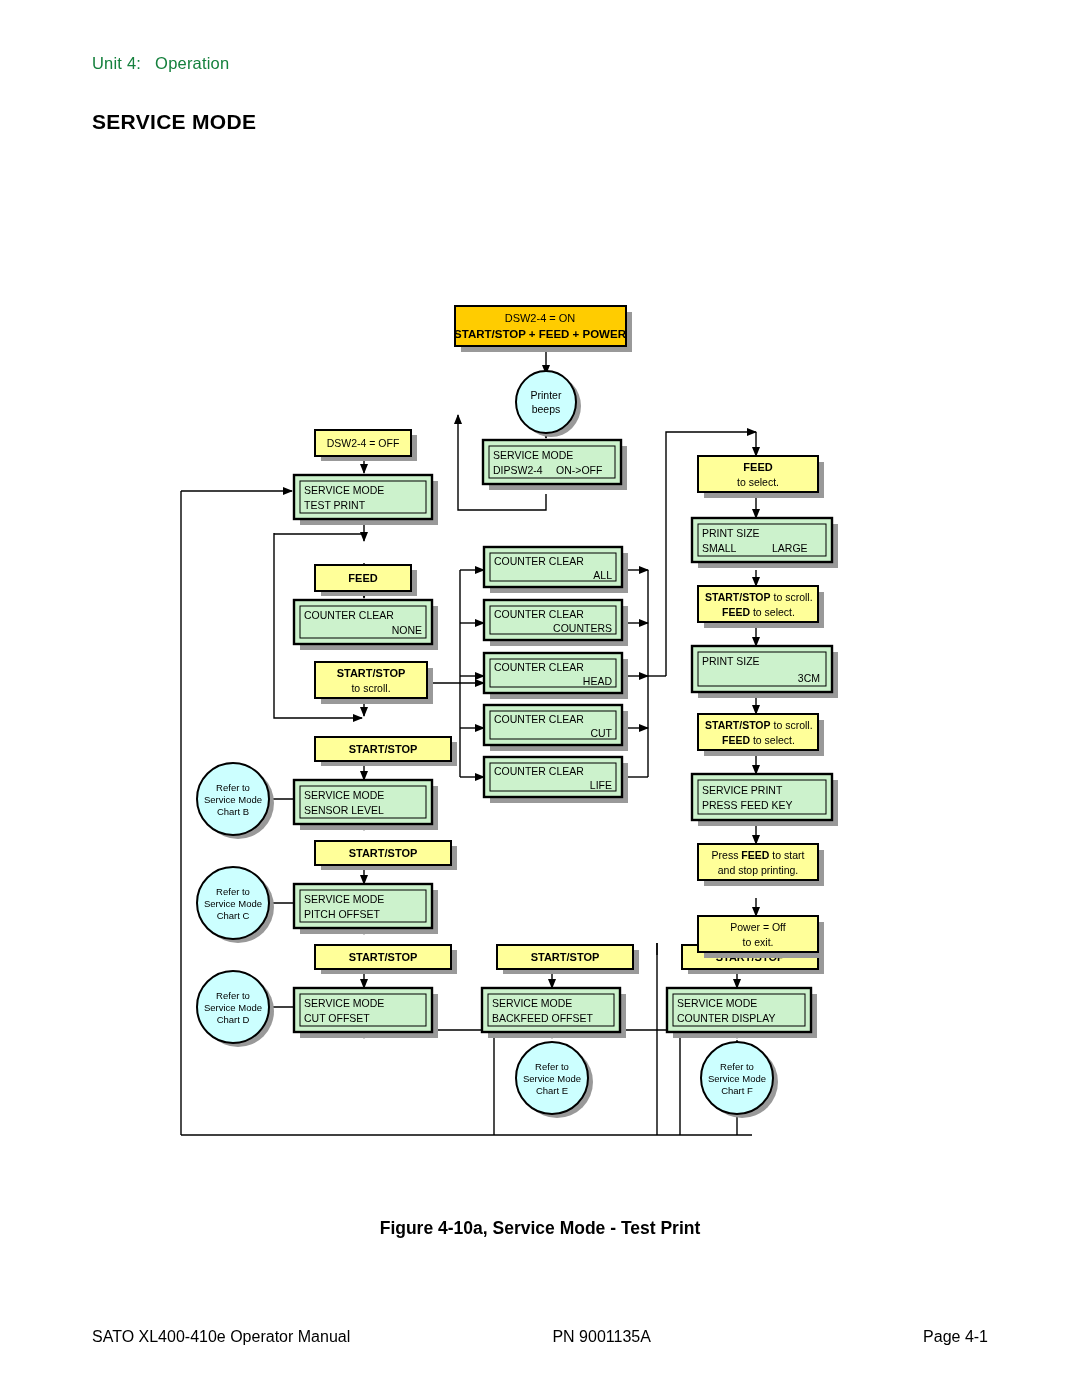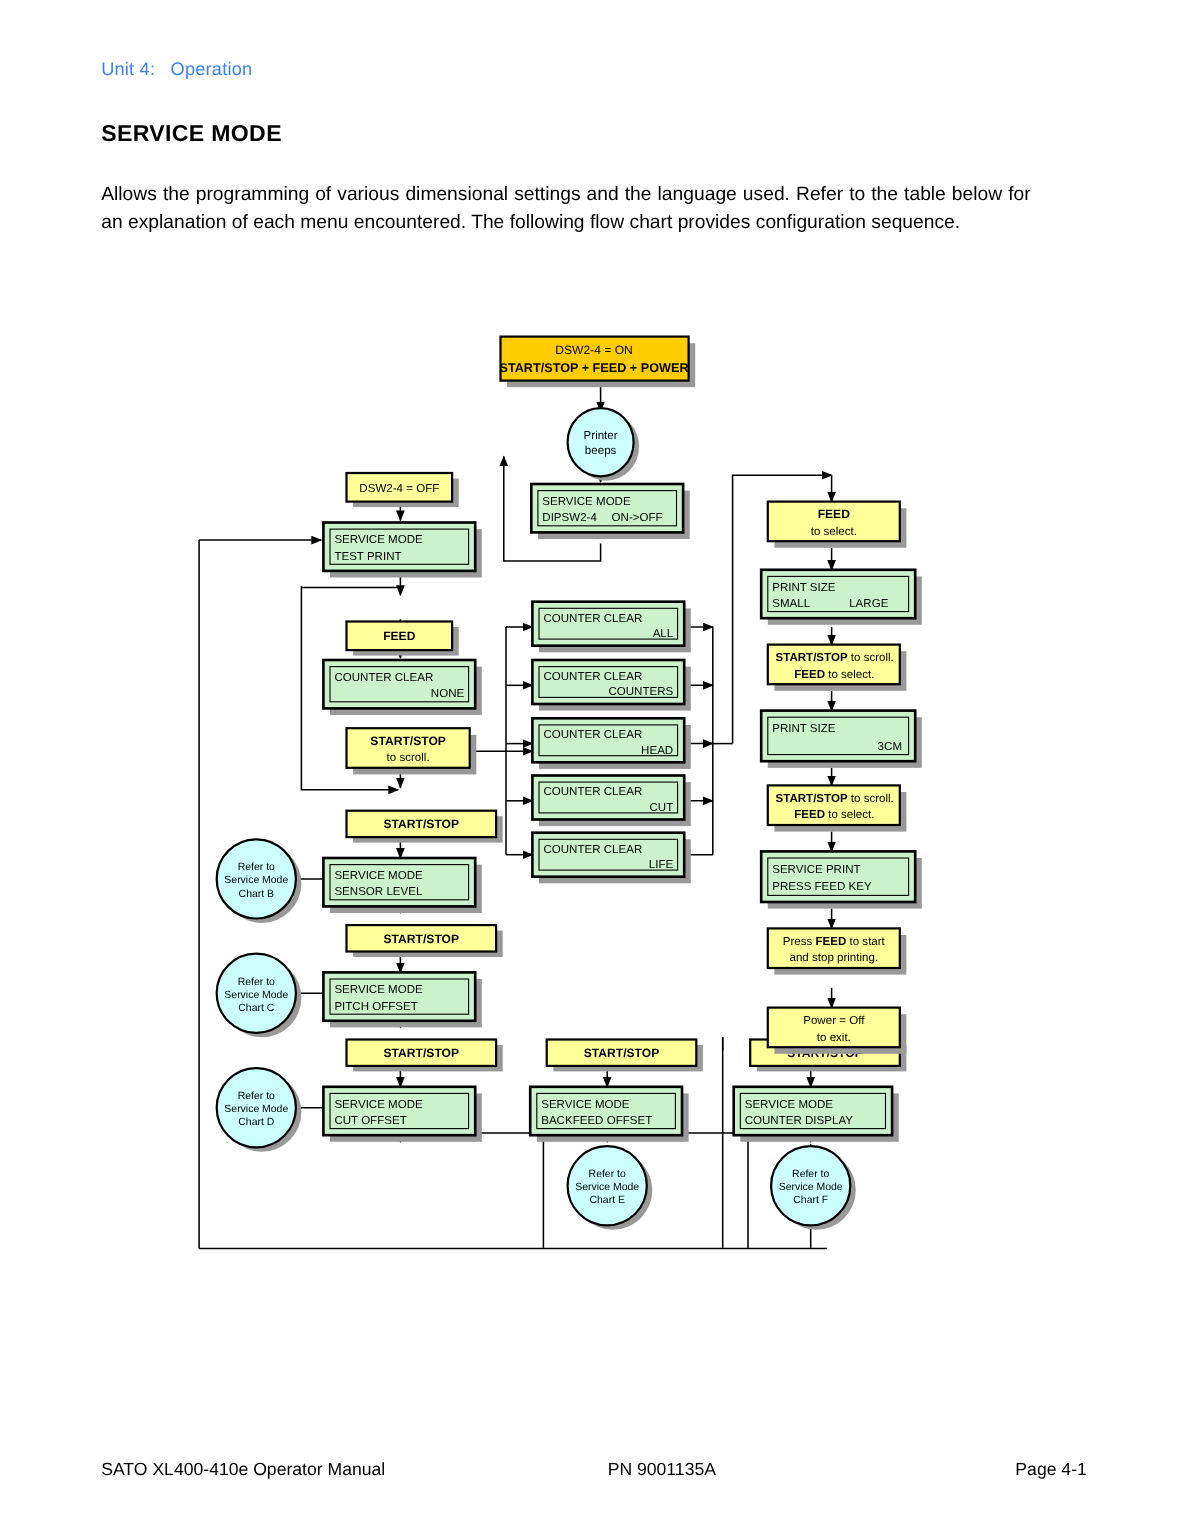--- a/index.html
+++ b/index.html
@@ -6,21 +6,21 @@
   body{
     width:1080px;height:1397px;background:#ffffff;
     font-family:"Liberation Sans", sans-serif;
     color:#000;
     position:relative;
     overflow:hidden;
   }
   .page{position:absolute;inset:0;}
   .running-head{
     position:absolute;left:92px;top:54px;
-    font-size:16.5px;letter-spacing:.2px;color:#3b82f6;
+    font-size:16.5px;letter-spacing:.2px;color:#15803d;
   }
   .running-head .u{margin-right:14px;}
   h1.section-title{
     position:absolute;left:92px;top:110px;margin:0;
     font-size:21px;font-weight:bold;letter-spacing:.3px;
   }
   .body-copy{
     position:absolute;left:92px;top:146px;width:845px;
     font-size:17.5px;line-height:1.48;
     text-align:justify;text-justify:inter-word;
@@ -42,21 +42,20 @@
 <body>
 
 <div class="page">
 
   <div class="running-head">
     <span class="u">Unit 4:</span><span>Operation</span>
   </div>
 
   <h1 class="section-title">SERVICE MODE</h1>
 
-  <p class="body-copy">Allows the programming of various dimensional settings and the language used. Refer to the table below for an explanation of each menu encountered. The following flow chart provides configuration sequence.</p>
 
   <svg class="flow" viewBox="0 0 1080 930">
     <defs>
       <marker id="ah" markerWidth="10" markerHeight="8" refX="9" refY="4" orient="auto" markerUnits="userSpaceOnUse">
         <path d="M0,0 L10,4 L0,8 z" fill="#000"></path>
       </marker>
     </defs>
 
     <g stroke="#000" stroke-width="1.4" fill="none">
       <path d="M546,100 L546,124" marker-end="url(#ah)"></path>
@@ -388,20 +387,21 @@
 
     <g>
       <rect x="704" y="672" width="120" height="36" fill="#999"></rect>
       <rect x="698" y="666" width="120" height="36" fill="#ffff99" stroke="#000" stroke-width="2"></rect>
       <text x="758" y="681" text-anchor="middle" font-size="10.5">Power = Off</text>
       <text x="758" y="696" text-anchor="middle" font-size="10.5">to exit.</text>
     </g>
 
   </svg>
 
+  <div class="figure-caption">Figure 4-10a, Service Mode - Test Print</div>
 
   <div class="footer">
     <span>SATO XL400-410e Operator Manual</span>
     <span class="mid">PN  9001135A</span>
     <span>Page 4-1</span>
   </div>
 
 </div>
 
 </body></html>

